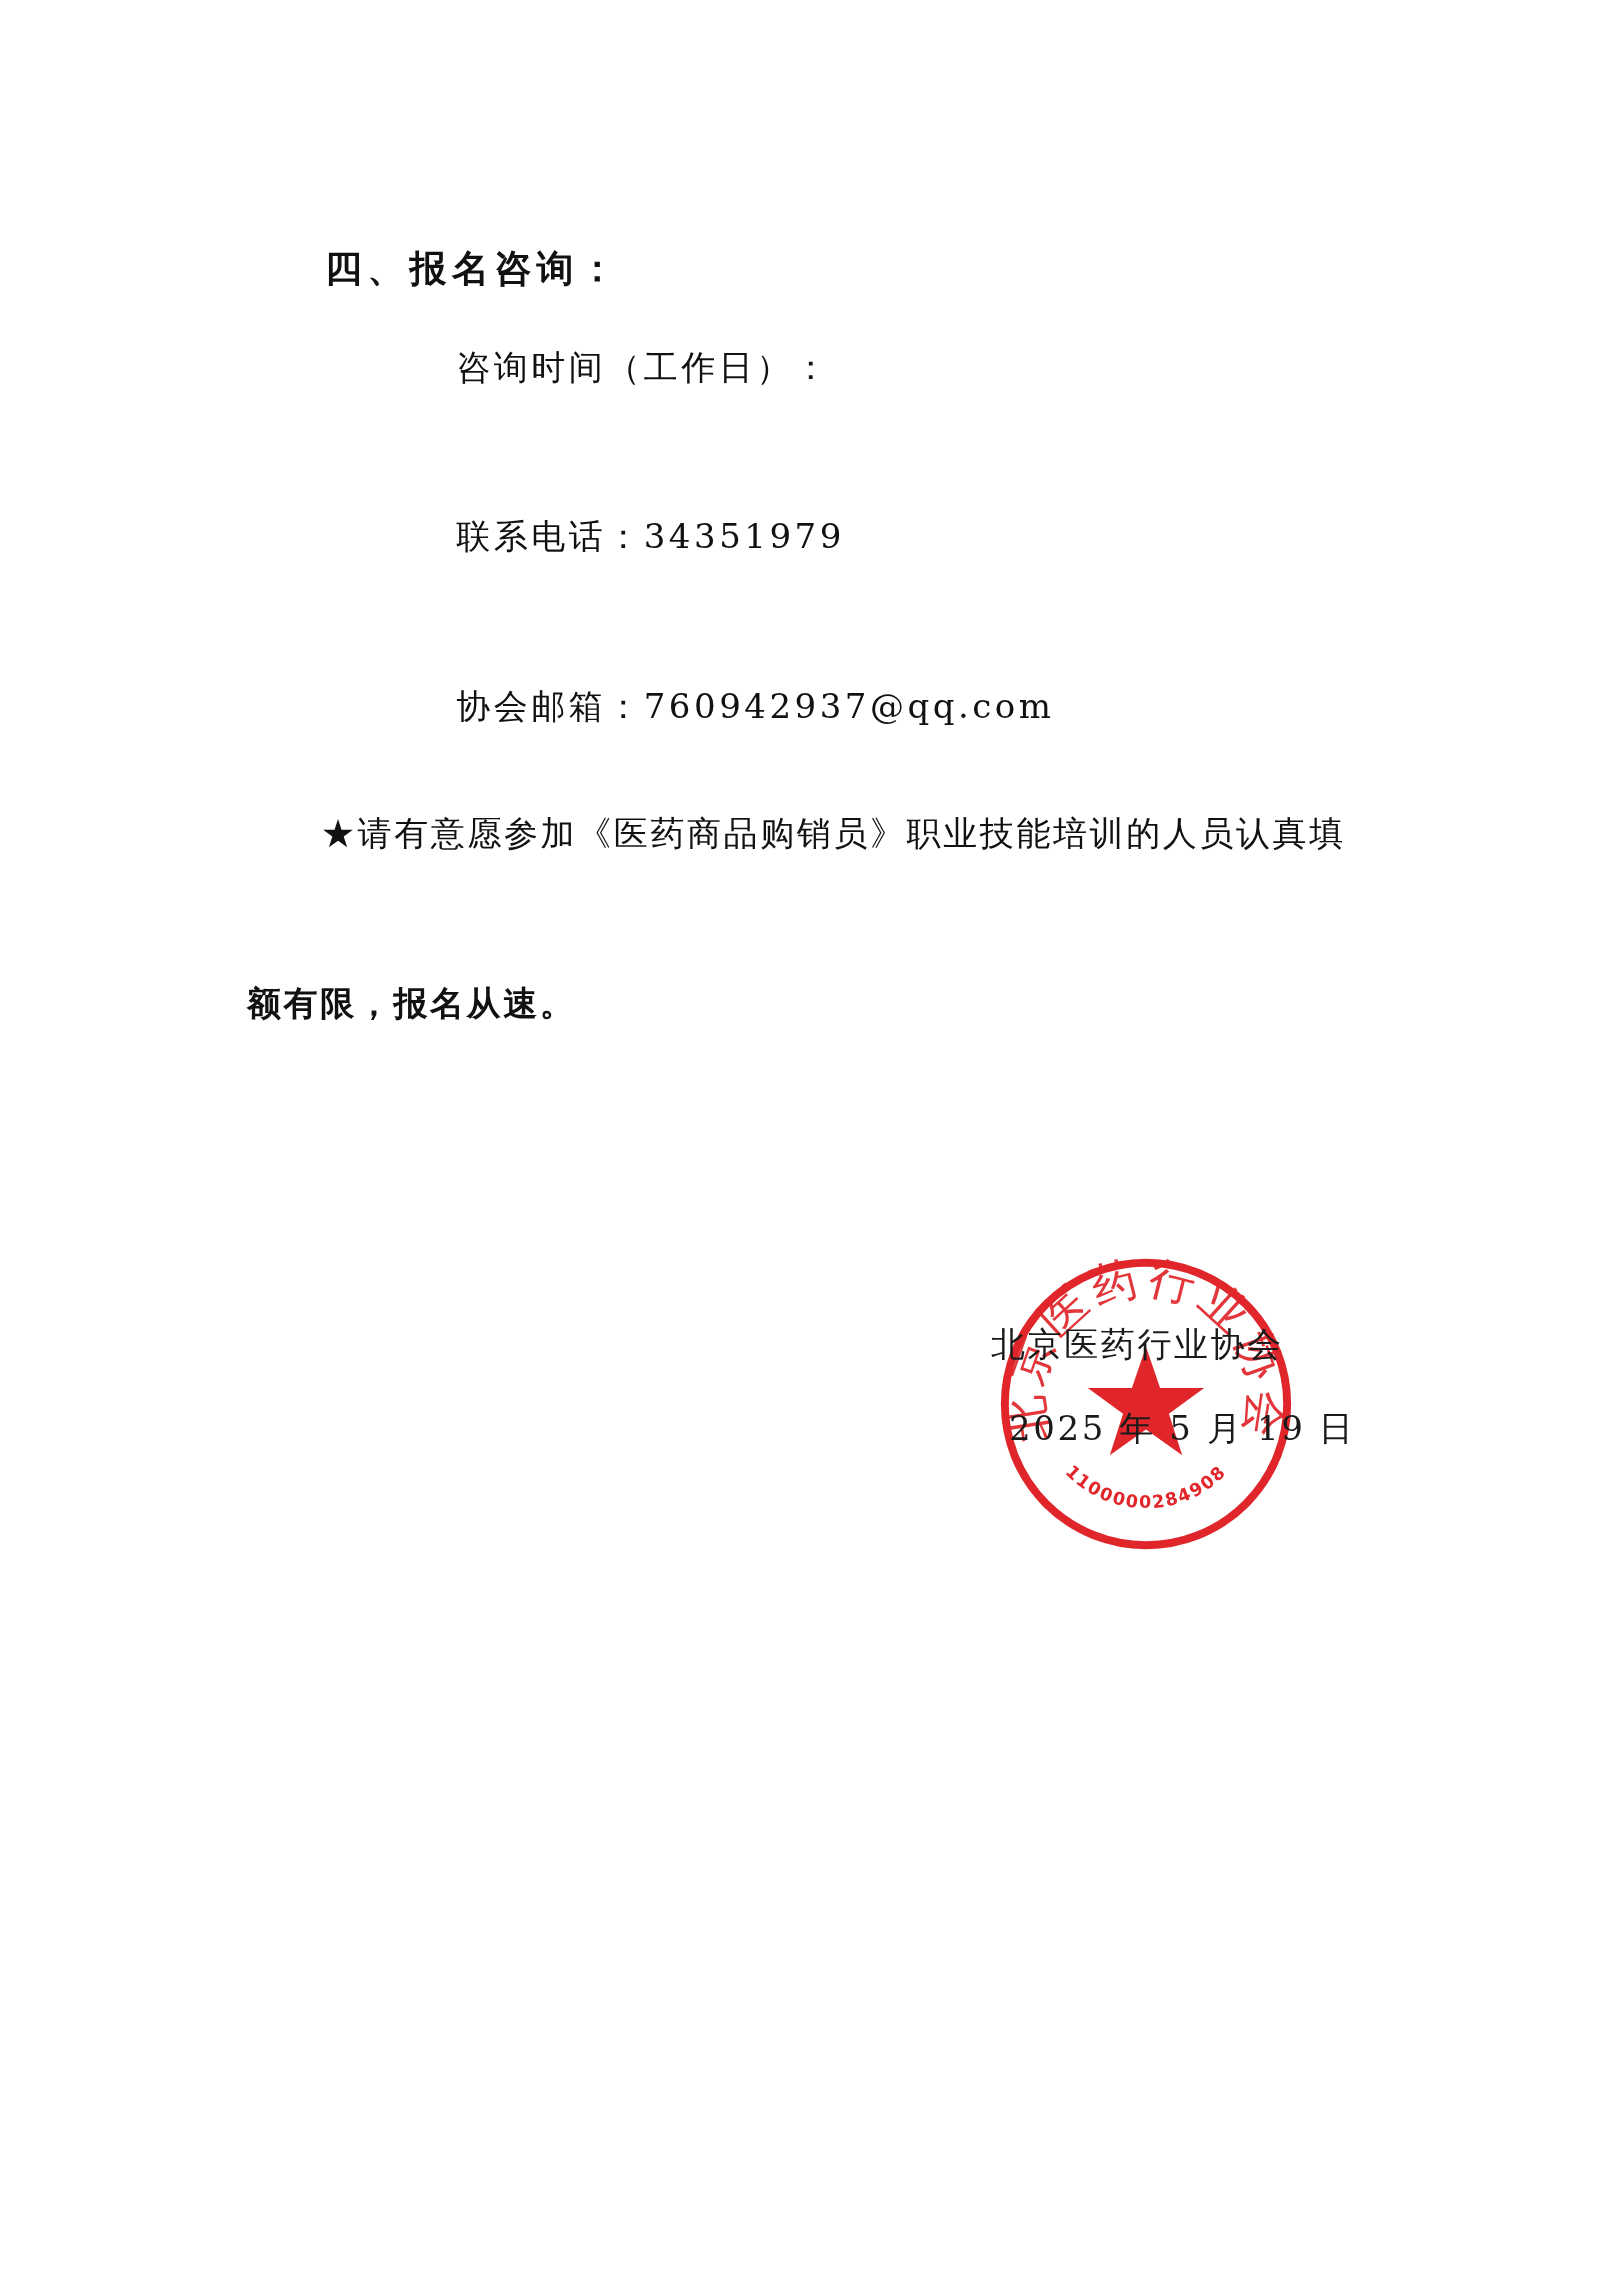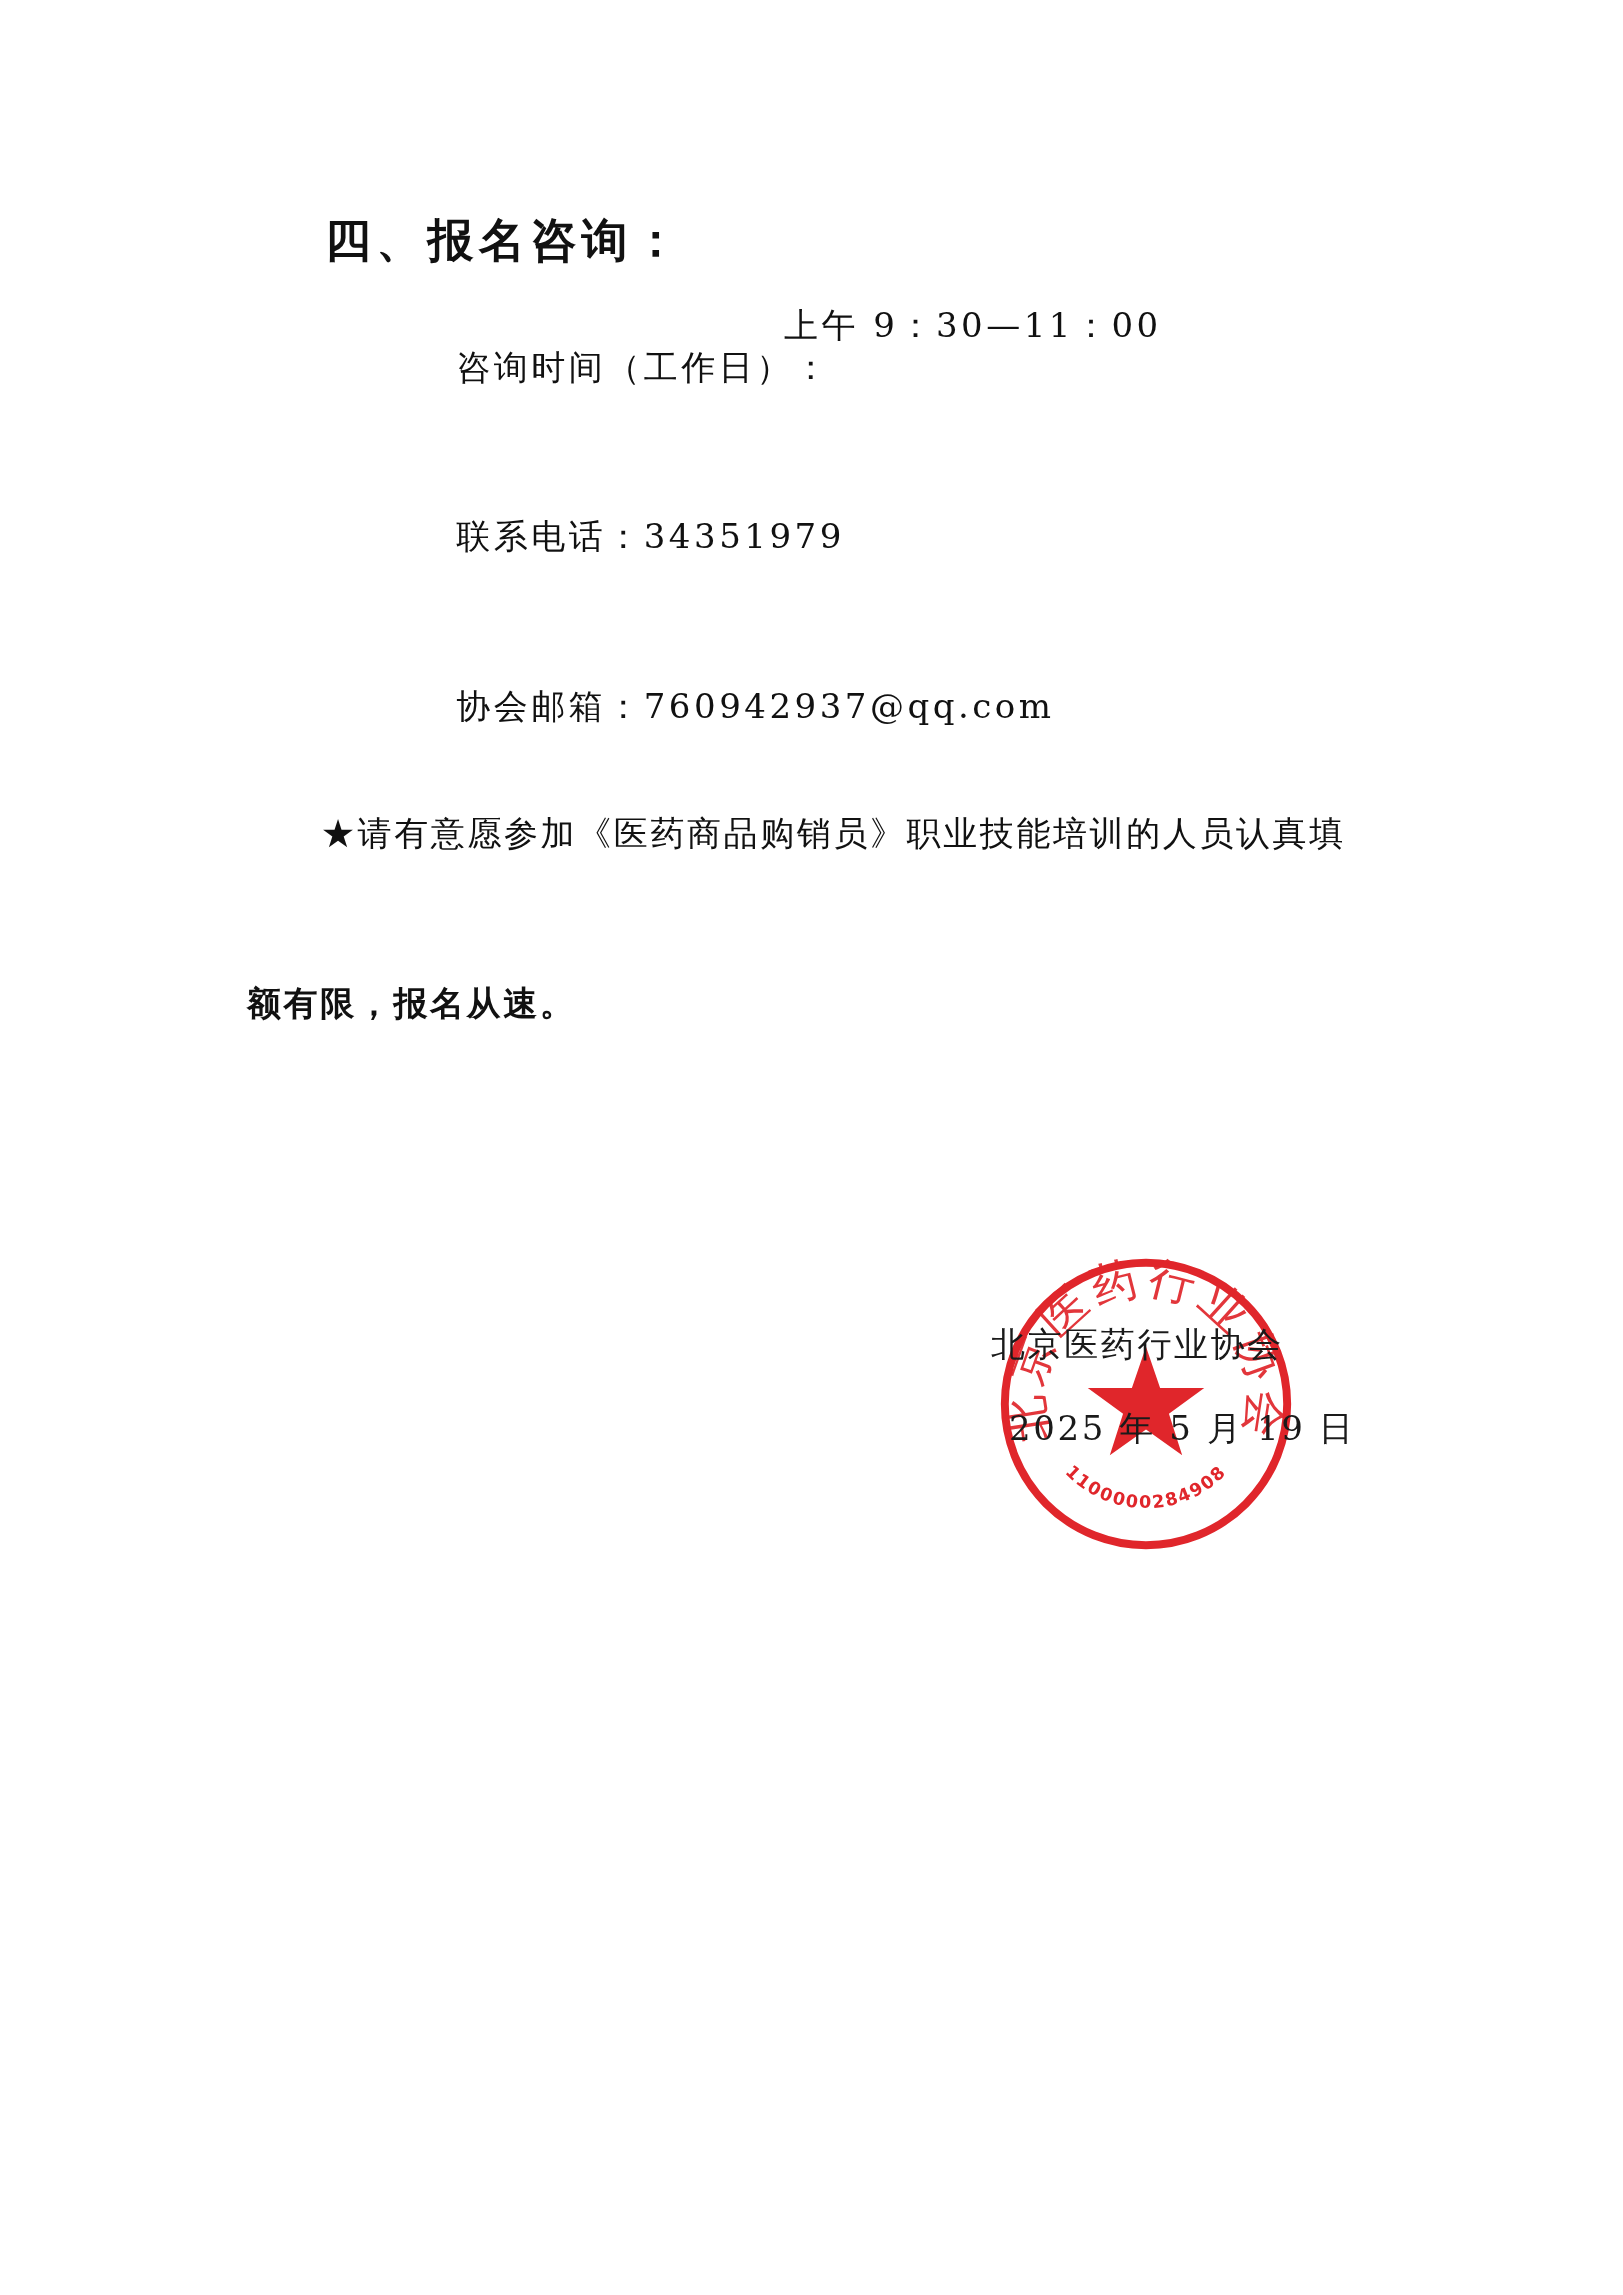--- a/index.html
+++ b/index.html
@@ -1,35 +1,34 @@
 <!DOCTYPE html>
 <html style="font-size:14px"><head>
   <meta charset="utf-8">
   <style>
     html, body { margin: 0; padding: 0; background: #ffffff; }
     body { width: 1624px; height: 2295px; position: relative; overflow: hidden;
       font-family: "DejaVu Serif", "Liberation Serif", serif; color: #111; }
     .page { position: absolute; left: 0; top: 0; width: 1624px; height: 2295px; }
     .line { position: absolute; white-space: pre; font-size: 34px; line-height: 42px; letter-spacing: 3.5px; }
-    .heading { font-weight: bold; letter-spacing: 5.3px; font-size: 46px; }
+    .heading { font-weight: bold; letter-spacing: 5.3px; font-size: 37px; margin-top: 28px; }
     .label { display: inline-block; }
     .stamp { position: absolute; left: 996px; top: 1254px; width: 300px; height: 300px; }
     .sig { position: absolute; font-size: 34px; line-height: 42px; white-space: pre; letter-spacing: 2.6px; color: #1a1a1a; }
   </style>
 </head>
 <body>
 
 <div class="page">
 
   <div class="line heading" style="left:325px; top:219px;">四、报名咨询：</div>
 
   <div class="line" style="left:399px; top:304px;">
     <span class="label">咨询时间（工作日）：</span>
   </div>
-  <div class="line" style="left:784px; top:304px;">上午 9：30—11：00</div>
 
   <div class="line" style="left:399px; top:473px;">
     <span>联系电话：</span><span>34351979</span>
   </div>
 
 
   <div class="line" style="left:399px; top:643px;">
     <span>协会邮箱：</span><span>760942937@qq.com</span>
   </div>
 

